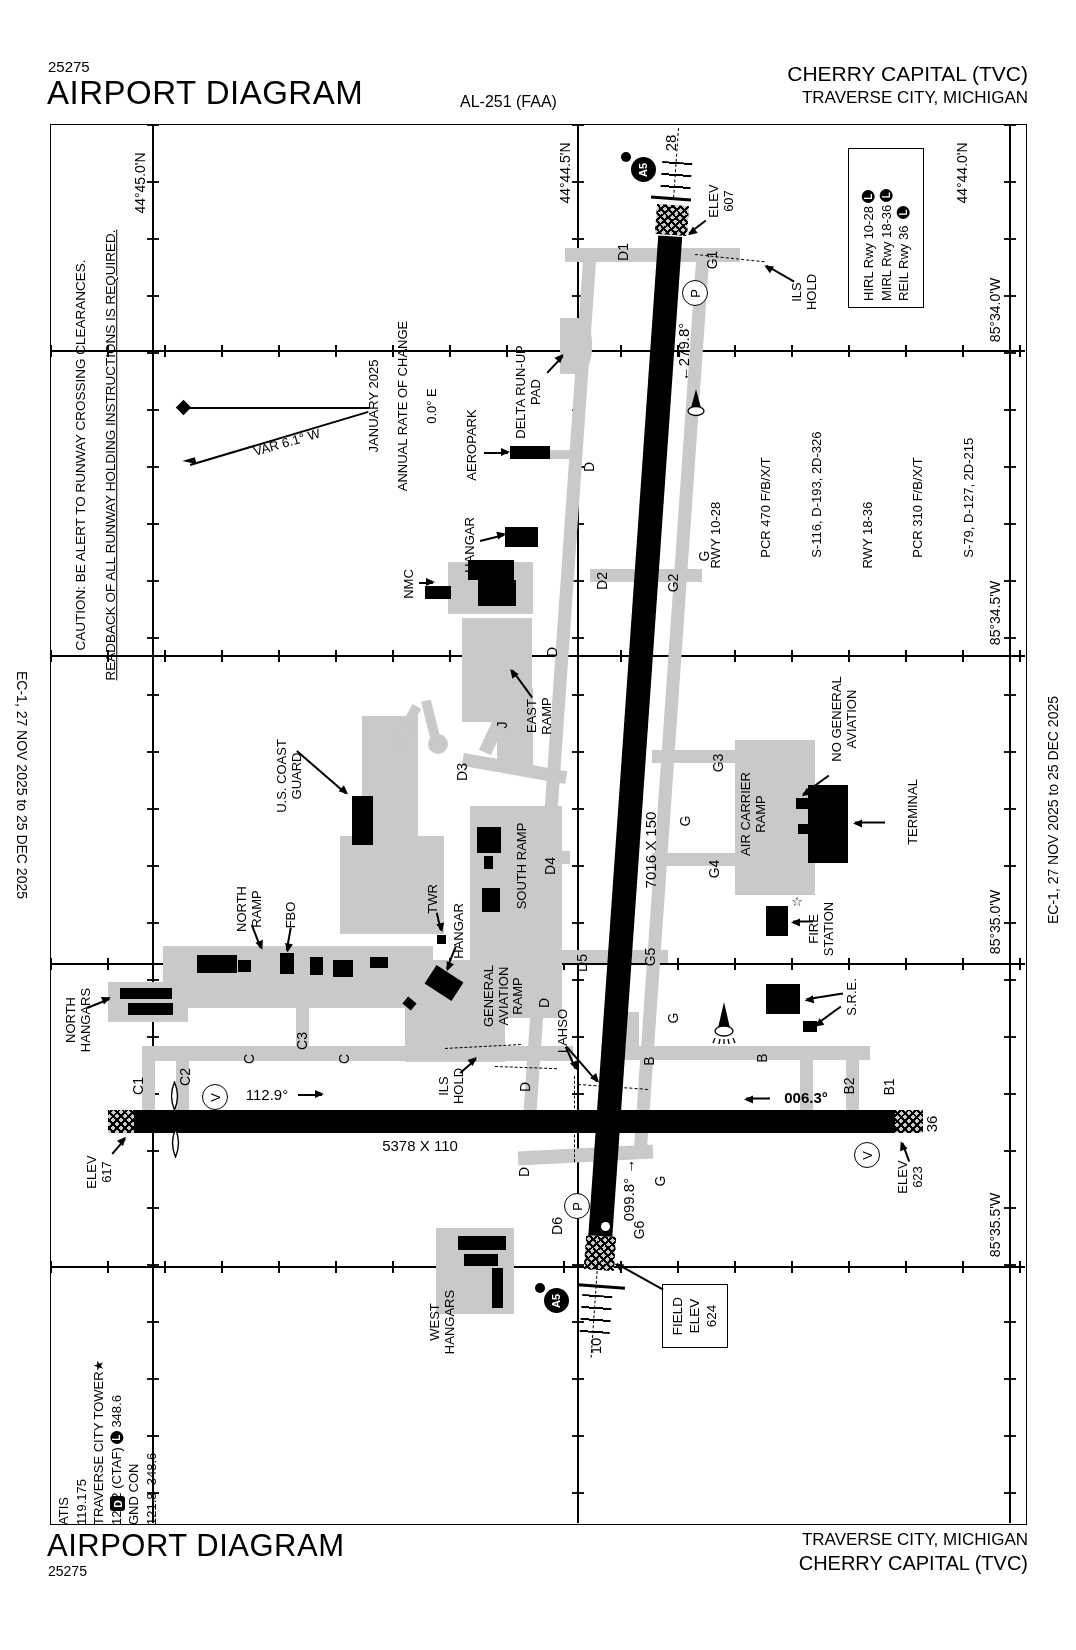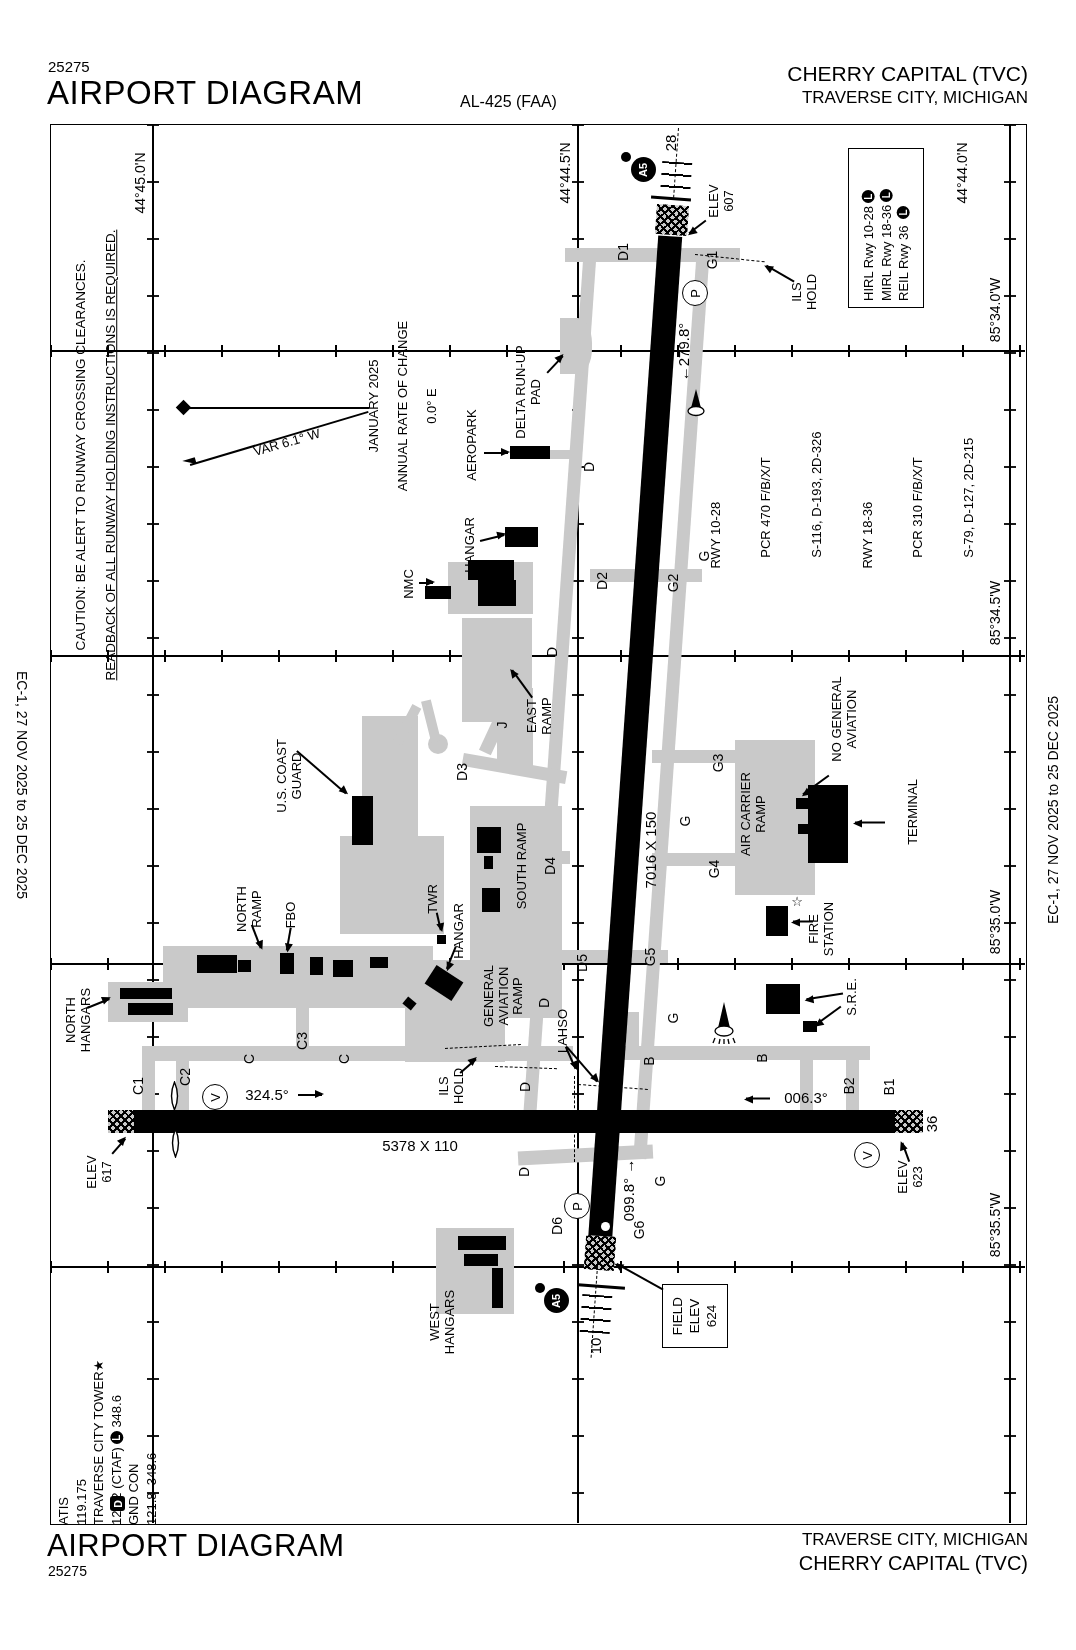--- a/index.html
+++ b/index.html
@@ -45,21 +45,21 @@
   .u{text-decoration:underline;}
   .pre{white-space:pre;text-align:left;}
 </style>
 </head>
 <body>
 
 <div class="page">
 
   <div class="abs" style="left:48px;top:58px;font-size:15px;">25275</div>
   <div class="abs hdr-title" style="left:47px;top:74px;">AIRPORT DIAGRAM</div>
-  <div class="abs" style="left:460px;top:93px;font-size:16px;">AL-425 (FAA)</div>
+  <div class="abs" style="left:460px;top:93px;font-size:16px;">AL-251 (FAA)</div>
   <div class="abs" style="right:48px;top:62px;font-size:21px;text-align:right;">CHERRY CAPITAL (TVC)</div>
   <div class="abs" style="right:48px;top:88px;font-size:17px;text-align:right;">TRAVERSE CITY, MICHIGAN</div>
 
   <div class="abs" style="left:50px;top:124px;width:975px;height:1399px;border:1.6px solid #000;"></div>
 
   <div class="line" style="left:152px;top:124px;width:1.5px;height:1399px;"></div>
   <div class="line" style="left:577px;top:124px;width:1.5px;height:1399px;"></div>
   <div class="line" style="left:1009px;top:124px;width:1.5px;height:1399px;"></div>
   <div class="ticksv" style="left:147px;top:124px;width:12px;height:1399px;opacity:.9;"></div>
   <div class="ticksv" style="left:572px;top:124px;width:12px;height:1399px;opacity:.9;"></div>
@@ -255,22 +255,22 @@
   <div class="lbl big" style="left:100px;top:1122px;color:#fff;">18</div>
   <div class="lbl big" style="left:932px;top:1124px;">36</div>
   <div class="lbl" style="left:722px;top:201px;">ELEV
 607</div>
   <div class="lbl" style="left:100px;top:1172px;">ELEV
 617</div>
   <div class="lbl" style="left:911px;top:1177px;">ELEV
 623</div>
   <div class="lbl big" style="left:684px;top:352px;">←279.8°</div>
   <div class="lbl big" style="left:629px;top:1190px;">099.8° →</div>
-  <div class="lblh big" style="left:267px;top:1095px;">324.5°</div>
-  <div class="lblh big" style="left:806px;top:1098px;">006.3°</div>
+  <div class="lblh big" style="left:267px;top:1095px;">112.9°</div>
+  <div class="lblh big" style="left:806px;top:1098px;font-weight:bold;">006.3°</div>
   <div class="arr" style="left:298px;top:1094px;width:24px;"></div>
   <div class="arr" style="left:770px;top:1098px;width:24px;transform:rotate(180deg);"></div>
   <div class="lbl big" style="left:651px;top:850px;">7016 X 150</div>
   <div class="lblh big" style="left:420px;top:1146px;">5378 X 110</div>
 
   <div class="box" style="left:662px;top:1284px;width:64px;height:62px;">
     <div class="rotin" style="width:56px;text-align:center;font-size:13.5px;line-height:1.25;">
       <span style="display:block;">FIELD</span>
       <span style="display:block;">ELEV</span>
       <span style="display:block;">624</span>

